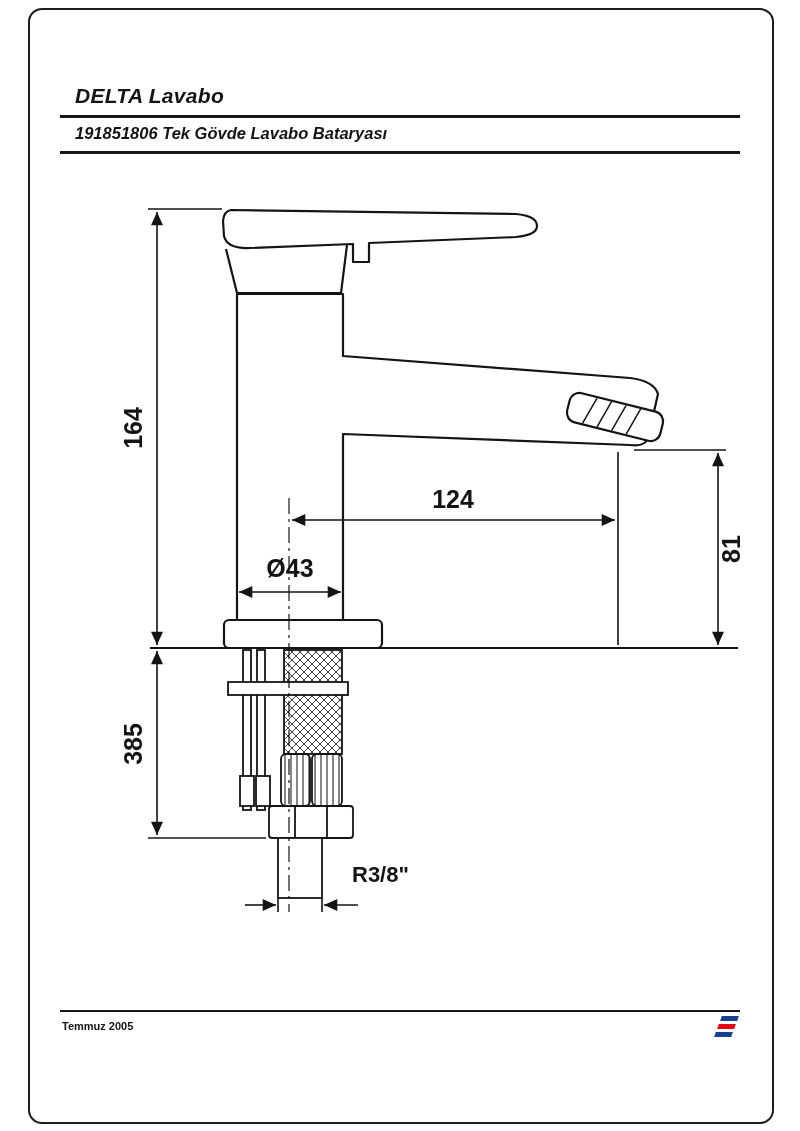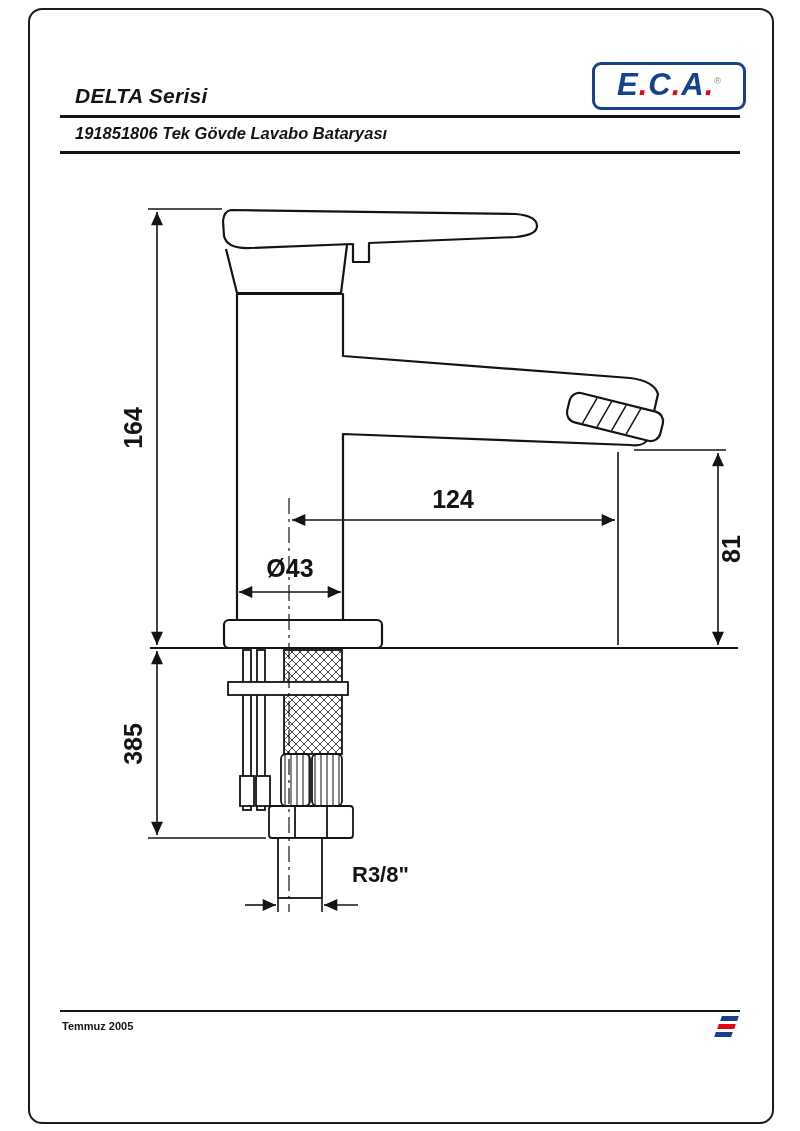--- a/index.html
+++ b/index.html
@@ -51,23 +51,22 @@
   svg.drawing{position:absolute;left:0;top:0;}
   svg.drawing text{font-family:"Liberation Sans",sans-serif;font-weight:bold;fill:#141414;}
 </style>
 </head>
 <body>
 
 <div class="sheet">
 
   <div class="frame"></div>
 
-  <h1 class="series-title">DELTA Serisi</h1>
+  <h1 class="series-title">DELTA Lavabo</h1>
 
-  <div class="eca-box"><span style="color: rgb(22, 65, 140);">E</span><span style="color: rgb(227, 6, 19);">.</span><span style="color: rgb(22, 65, 140);">C</span><span style="color: rgb(227, 6, 19);">.</span><span style="color: rgb(22, 65, 140);">A</span><span style="color: rgb(227, 6, 19);">.</span><span class="reg">®</span></div>
 
   <div class="rule rule-1"></div>
   <h2 class="product-title">191851806 Tek Gövde Lavabo Bataryası</h2>
   <div class="rule rule-2"></div>
 
   <svg class="drawing" width="800" height="1131" viewBox="0 0 800 1131">
     <defs>
       <marker id="arw" viewBox="0 0 12 12" refX="11" refY="6" markerWidth="10" markerHeight="10" orient="auto-start-reverse">
         <path d="M1,1.5 L11,6 L1,10.5 Z" fill="#141414"></path>
       </marker>

